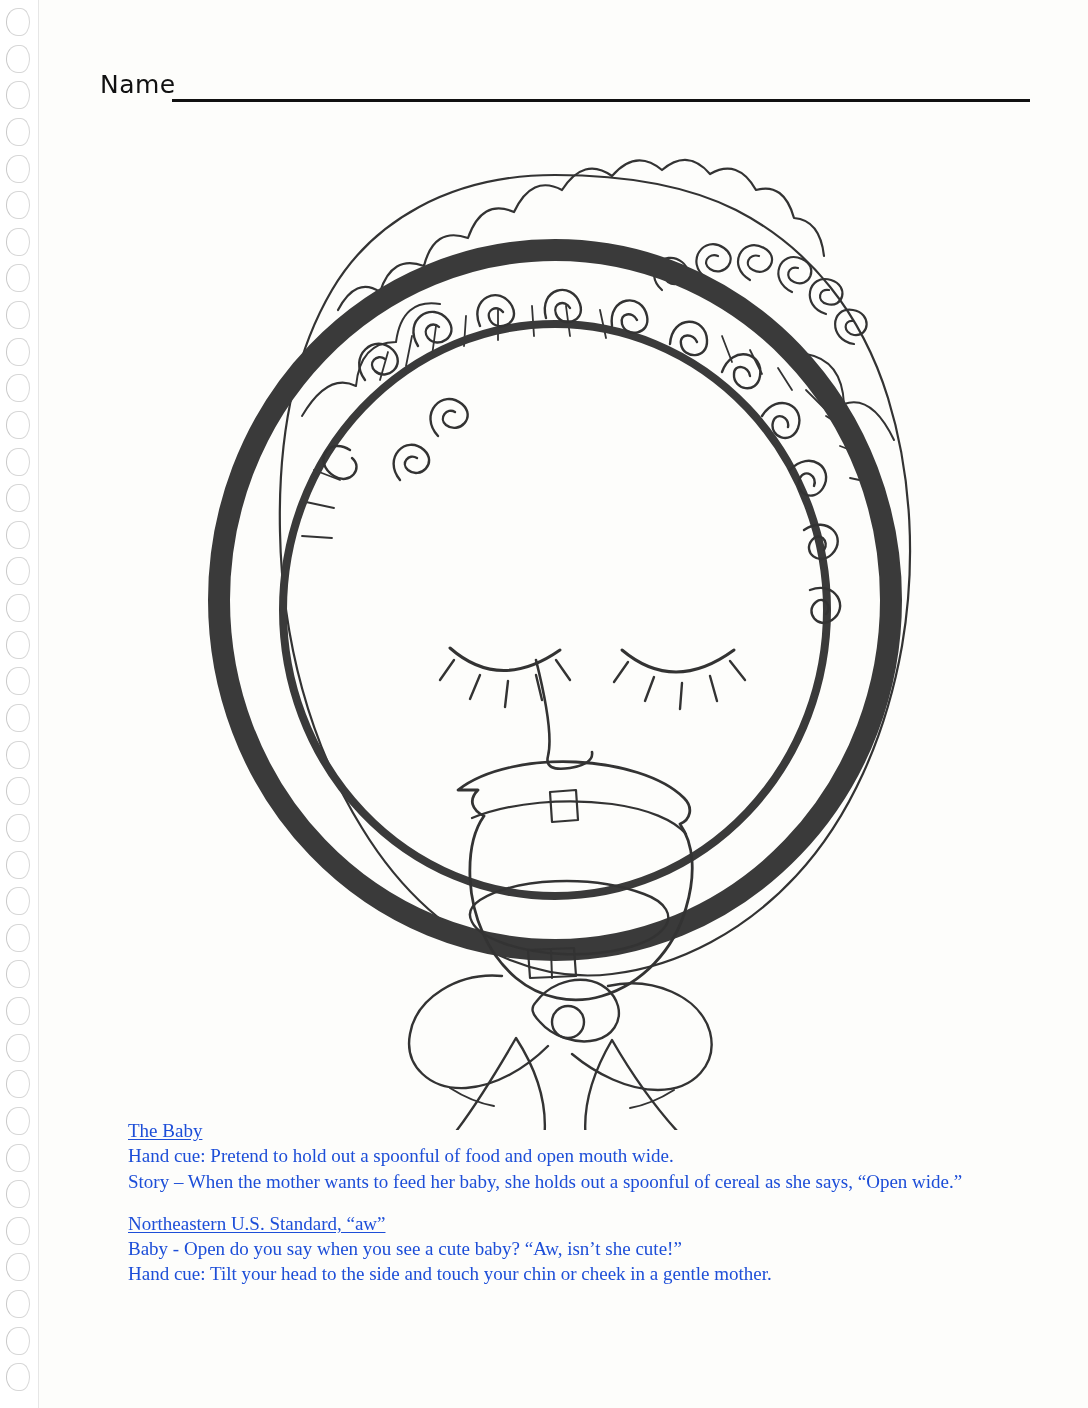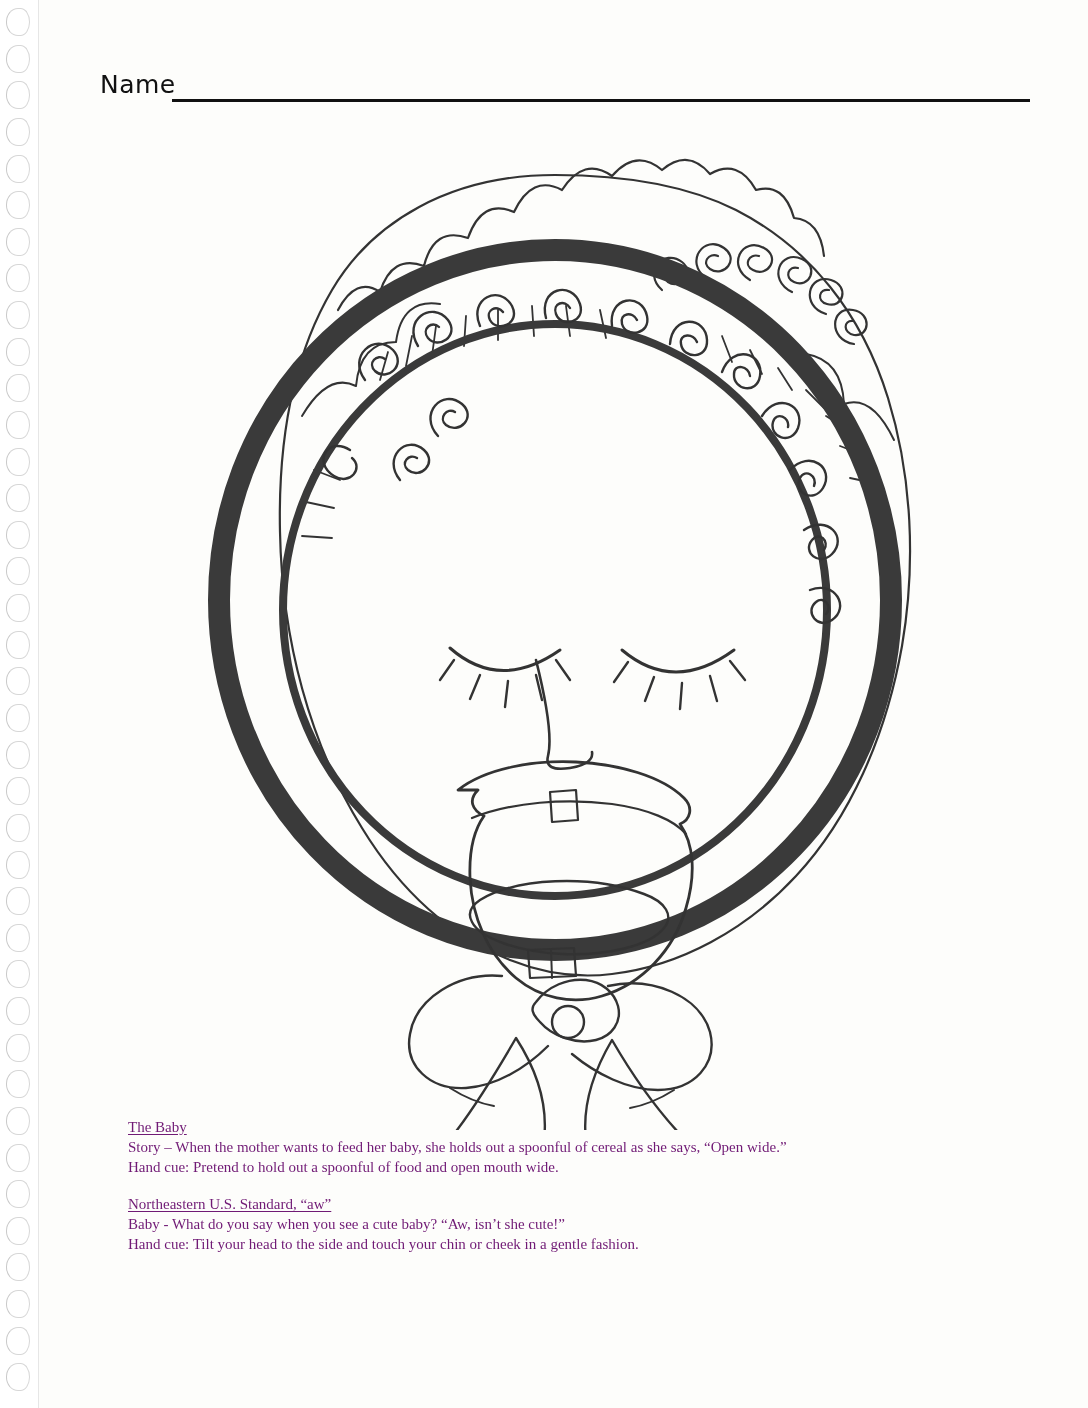--- a/index.html
+++ b/index.html
@@ -86,23 +86,23 @@
     width: 810px;
     height: 990px;
   }
 
   
   .text-block {
     position: absolute;
     left: 128px;
     top: 1118px;
     width: 860px;
-    font-size: 15px;
+    font-size: 19px;
     line-height: 1.33;
-    color: #701a75;
+    color: #1d4ed8;
   }
   .text-block p {
     margin: 0;
   }
   .u {
     text-decoration: underline;
     text-underline-offset: 2px;
   }
   .spacer {
     height: 17px;
@@ -283,23 +283,23 @@
       <circle cx="418" cy="882" r="16" stroke-width="2.4"></circle>
       <path d="M366 898 c -22 38, -42 70, -62 96 c 30 10, 62 12, 90 6 c 4 -34, -6 -68, -28 -102 Z" stroke-width="2.4"></path>
       <path d="M462 900 c 22 38, 44 68, 66 92 c -30 12, -62 14, -92 8 c -4 -34, 6 -66, 26 -100 Z" stroke-width="2.4"></path>
       <path d="M300 948 q 22 14, 44 18" stroke-width="2"></path>
       <path d="M524 950 q -22 14, -44 18" stroke-width="2"></path>
     </svg>
   </div>
 
   <div class="text-block">
     <p class="u">The Baby</p>
+    <p><span class="lead">Hand cue:  </span><span>Pretend to hold out a spoonful of food and open mouth wide.</span></p>
     <p><span class="lead">Story – </span><span>When the mother wants to feed her baby, she holds out a spoonful of cereal as she says, “Open wide.”</span></p>
-    <p><span class="lead">Hand cue:  </span><span>Pretend to hold out a spoonful of food and open mouth wide.</span></p>
 
     <div class="spacer"></div>
 
     <p class="u">Northeastern U.S. Standard, “aw”</p>
-    <p><span class="lead">Baby - </span><span>What do you say when you see a cute baby?  “Aw, isn’t she cute!”</span></p>
-    <p><span class="lead">Hand cue:  </span><span>Tilt your head to the side and touch your chin or cheek in a gentle fashion.</span></p>
+    <p><span class="lead">Baby - </span><span>Open do you say when you see a cute baby?  “Aw, isn’t she cute!”</span></p>
+    <p><span class="lead">Hand cue:  </span><span>Tilt your head to the side and touch your chin or cheek in a gentle mother.</span></p>
   </div>
 
 </div>
 
 </body></html>

